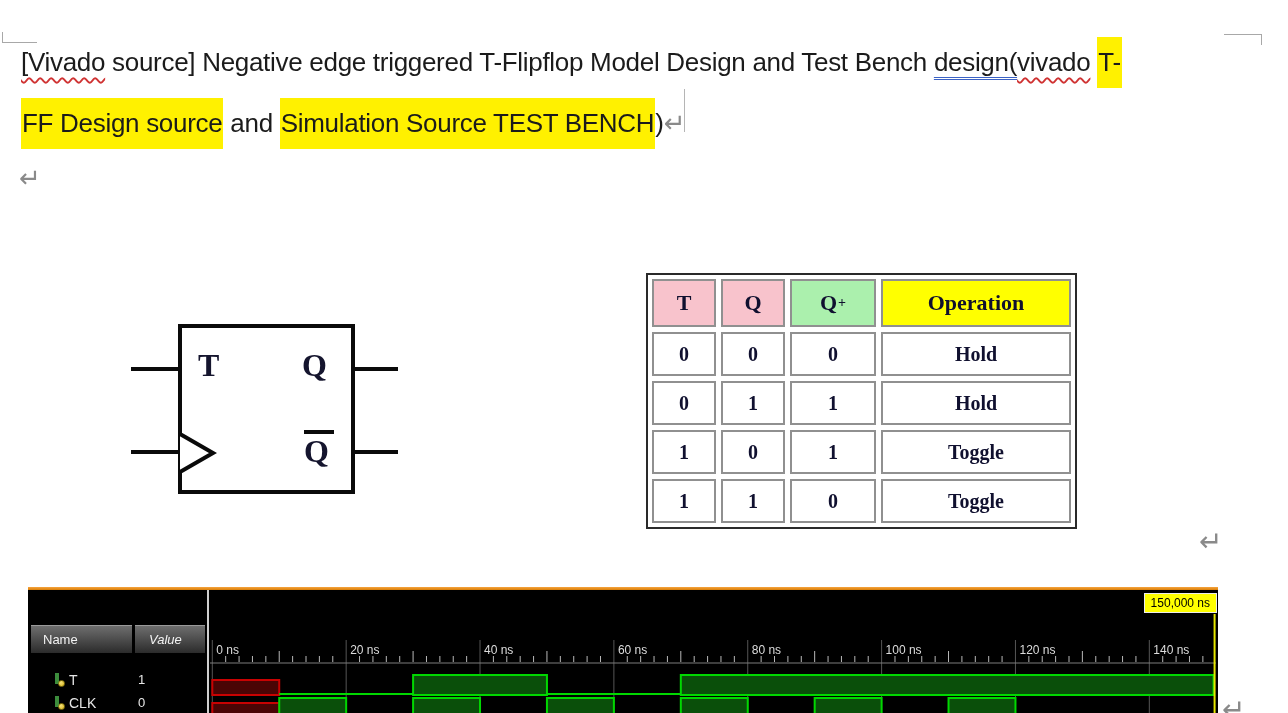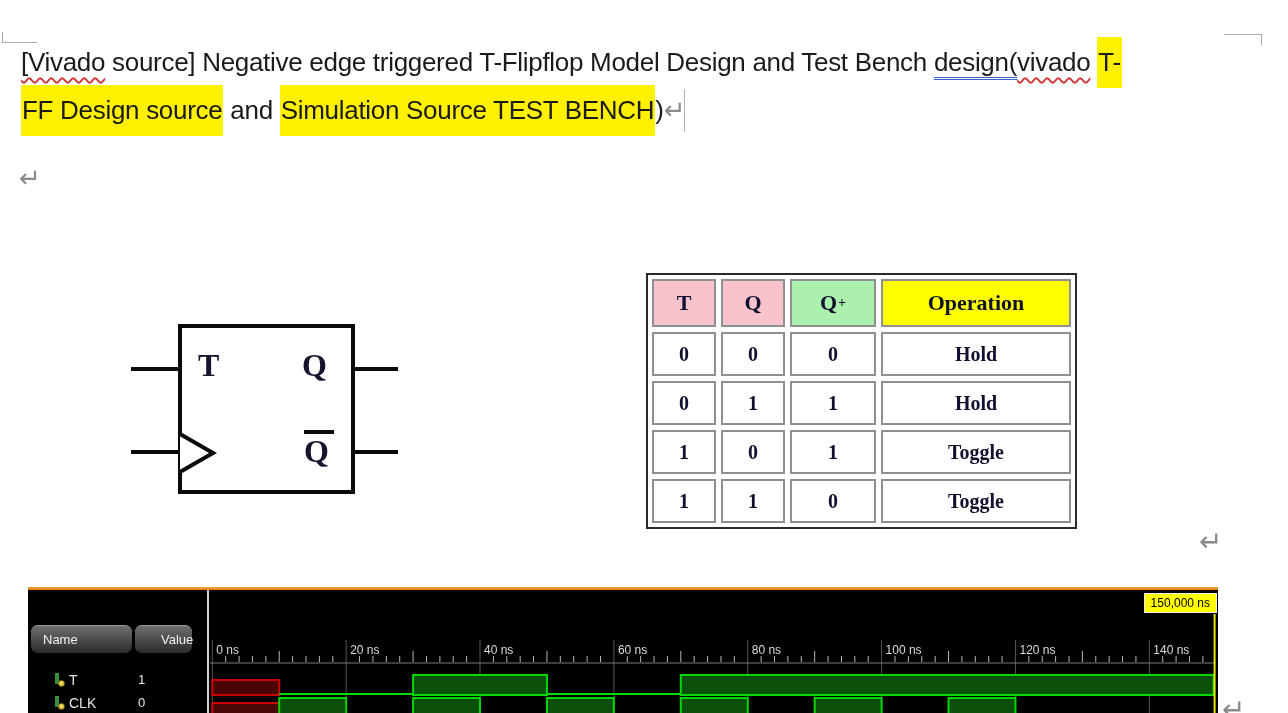--- a/index.html
+++ b/index.html
@@ -33,23 +33,23 @@
   #ttable .th{height:44px;font-size:22px;}
   #ttable .td{height:40px;font-size:20px;}
   #ttable sup{font-size:14px;line-height:0;margin-left:1px;}
   
   #wavepanel{position:absolute;left:28px;top:555px;width:1190px;height:135px;background:#000;
              border-bottom:1px solid #6a6a6a;}
   .wp-top{position:absolute;left:0;top:0;width:100%;height:3px;
           background:linear-gradient(#f6a43e,#d97d06);}
   .wp-split{position:absolute;left:179px;top:3px;width:2px;height:132px;background:#cfcfcf;}
   .wp-col{position:absolute;top:38px;height:28px;line-height:28px;color:#f2f2f2;font-size:13px;
-          background:linear-gradient(#6e6e6e,#2b2b2b);border-top:1px solid #9a9a9a;box-sizing:border-box;border-radius:7px;}
+          background:linear-gradient(#6e6e6e,#2b2b2b);border-top:1px solid #9a9a9a;box-sizing:border-box;}
   .wp-col-name{left:3px;width:101px;padding-left:12px;}
-  .wp-col-value{left:107px;width:57px;padding-left:26px;}
+  .wp-col-value{left:107px;width:70px;padding-left:14px;font-style:italic;}
   .sig-row{position:absolute;height:16px;line-height:16px;color:#e6e6e6;font-size:14px;}
   .sig-name{position:absolute;left:41px;top:0;}
   .sig-val{position:absolute;left:110px;top:0;font-size:13px;}
   .sig-icon{position:absolute;left:24px;top:1px;width:13px;height:13px;}
   .sig-icon .bar{position:absolute;left:3px;top:0;width:4px;height:11px;background:#3c8c3c;}
   .sig-icon .ball{position:absolute;right:0;bottom:-1px;width:7px;height:7px;border-radius:50%;
                   background:radial-gradient(circle at 35% 30%,#f5e27a,#d8b31c);border:1px solid #8a7a10;box-sizing:border-box;}
   .wp-badge{position:absolute;right:1px;top:6px;height:18px;line-height:18px;padding:0 6px;
             background:#ffff00;color:#000;font-size:12px;border:1px solid #ececec;}
   #wavesvg{position:absolute;left:182px;top:3px;}
@@ -58,21 +58,21 @@
 <body>
 
 <div id="page">
 
   <div class="cm" style="left:2px;top:0;width:1px;height:10px;"></div>
   <div class="cm" style="left:2px;top:10px;width:35px;height:1px;"></div>
   <div class="cm" style="left:1224px;top:2px;width:38px;height:1px;"></div>
   <div class="cm" style="left:1261px;top:2px;width:1px;height:11px;"></div>
 
   <div class="docline" id="line1" style="top:6px;"><span class="sp">[Vivado</span><span> source] Negative edge triggered T-Flipflop Model Design and Test Bench </span><span class="gr">design(</span><span class="sp">vivado</span><span> </span><span class="hl" style="background: rgb(255, 241, 0);">T-</span></div>
-  <div class="docline" id="line2" style="top:54px;"><span class="hl" style="background: rgb(255, 241, 0);">FF Design source</span><span> and </span><span class="hl" style="background: rgb(255, 241, 0);">Simulation Source TEST BENCH</span><span>)</span><span class="pmark-inline">↵</span></div>
+  <div class="docline" id="line2" style="top:67px;"><span class="hl" style="background: rgb(255, 241, 0);">FF Design source</span><span> and </span><span class="hl" style="background: rgb(255, 241, 0);">Simulation Source TEST BENCH</span><span>)</span><span class="pmark-inline">↵</span></div>
   <div class="caret" style="left:684px;top:57px;height:43px;"></div>
 
   <div class="pmark" style="left:19px;top:133px;">↵</div>
   <div class="pmark" style="left:1199px;top:497px;font-size:28px;">↵</div>
   <div class="pmark" style="left:1222px;top:665px;font-size:28px;">↵</div>
 
   <div id="symbolfig">
     <div class="sym-box"></div>
     <div class="sym-pin" style="left:0;top:94px;width:47px;"></div>
     <div class="sym-pin" style="left:0;top:177px;width:47px;"></div>

